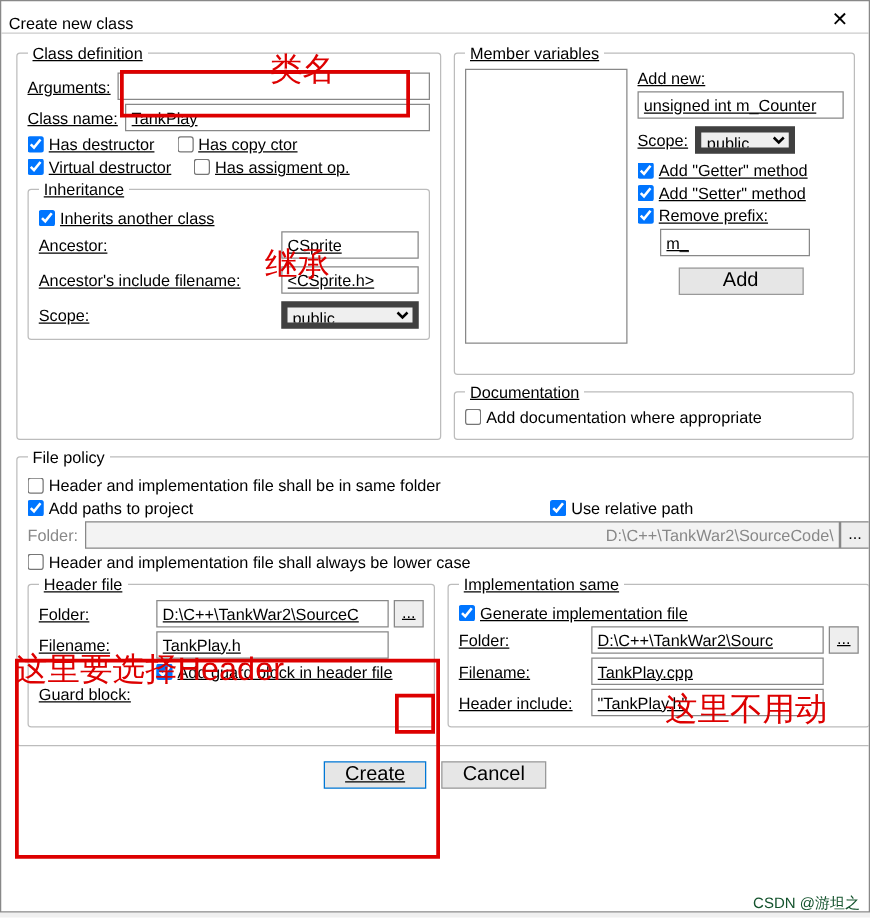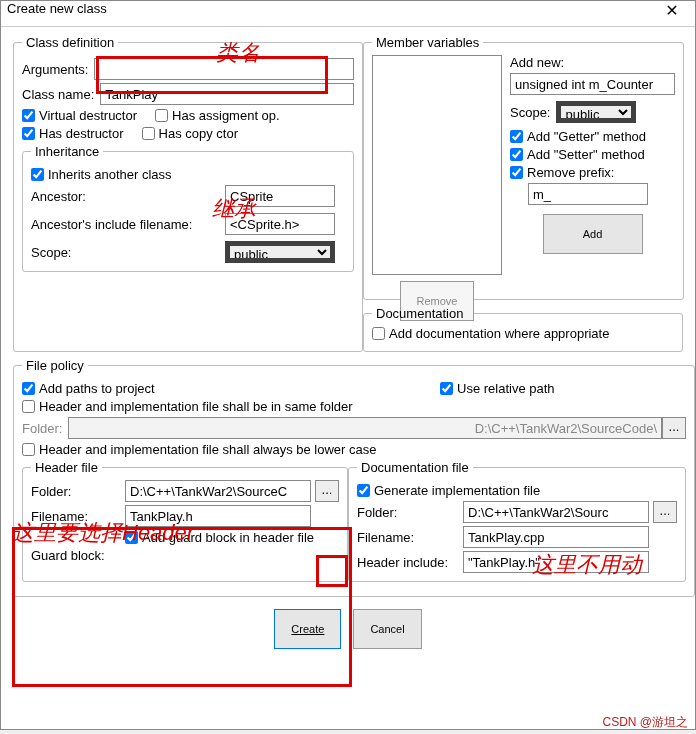--- a/index.html
+++ b/index.html
@@ -1,43 +1,43 @@
 <!DOCTYPE html>
 <html><head>
 <meta charset="utf-8">
 <style>
 * { box-sizing: border-box; font-family: "Segoe UI", Tahoma, sans-serif; font-size: 13px; }
 body { margin: 0; padding: 0; background: #f0f0f0; width: 696px; height: 734px; overflow: hidden; }
 .window { width: 696px; height: 730px; background: #fff; border: 1px solid #888; display: flex; flex-direction: column; }
-.titlebar { height: 26px; display: flex; align-items: flex-start; padding: 0 6px; border-bottom: 1px solid #ccc; }
+.titlebar { height: 26px; display: flex; align-items: flex-end; padding: 0 6px; border-bottom: 1px solid #ccc; }
 .titlebar .title { flex: 1; font-size: 13px; }
 .titlebar .close { width: 34px; text-align: center; font-size: 16px; cursor: pointer; }
 .content { flex: 1; padding: 8px 12px 4px 12px; overflow: hidden; }
 fieldset { border: 1px solid #bcbcbc; border-radius: 3px; padding: 5px 8px 8px 8px; margin: 0 0 6px 0; }
 legend { padding: 0 4px; font-size: 13px; }
 .row { display: flex; align-items: center; margin: 3px 0; }
 label.lbl { margin-right: 6px; }
 input[type=text] { border: 1px solid #888; padding: 2px 4px; height: 22px; background: #fff; font-size: 13px; }
 input[type=text].disabled { background: #f3f3f3; color: #888; }
 select { border: 5px solid #404040; height: 22px; background: #efefef; font-size: 13px; }
 input[type=checkbox] { margin: 0 4px 0 0; vertical-align: middle; }
 .cb { display: inline-flex; align-items: center; margin-right: 18px; }
-.two-col { display: flex; gap: 0; }
+.two-col { display: flex; gap: 10px; text-decoration: underline; }
 .col-l { flex: 1; }
 .col-r { width: 320px; }
-.btn { border: 1px solid #999; background: #e6e6e6; padding: 13px 16px; cursor: pointer; font-size: 11px; }
+.btn { border: 1px solid #999; background: #e6e6e6; padding: 1px 16px; cursor: pointer; font-size: 16px; }
 .btn:disabled { color: #888; background: #f6f6f6; }
 .listbox { border: 1px solid #888; background: #fff; width: 130px; height: 220px; }
 .browse { width: 24px; height: 22px; border: 1px solid #888; background: #eee; text-align: center; line-height: 18px; cursor: pointer; }
 .form-grid { display: grid; grid-template-columns: 90px 1fr auto; gap: 3px 4px; align-items: center; }
 .form-grid2 { display: grid; grid-template-columns: 102px 1fr auto; gap: 3px 4px; align-items: center; }
 .bottom-bar { display: flex; justify-content: center; gap: 12px; padding: 6px 0; }
-.anno { position: absolute; color: #d00; font-family: "Microsoft YaHei", sans-serif; font-size: 22px; font-weight: 500; pointer-events: none; z-index: 50; font-style: italic; }
+.anno { position: absolute; color: #d00; font-family: "Microsoft YaHei", sans-serif; font-size: 26px; font-weight: 500; pointer-events: none; z-index: 50; }
 .anno-box { position: absolute; border: 3px solid #d00; pointer-events: none; z-index: 40; }
-.watermark { position: absolute; bottom: 3px; right: 8px; color: #b91c1c; font-size: 12px; z-index: 5; }
+.watermark { position: absolute; bottom: 3px; right: 8px; color: #14532d; font-size: 12px; z-index: 5; }
 .wrap { position: relative; width: 696px; height: 734px; }
 .inherit-grid { display: grid; grid-template-columns: 186px 110px; gap: 6px 8px; align-items: center; }
 .mv-right { display:flex; flex-direction:column; gap:3px; }
 </style>
 </head>
 <body>
 <div class="wrap">
 
 <div class="window">
   <div class="titlebar">
@@ -54,35 +54,35 @@
           <label class="lbl">Arguments:</label>
           <input type="text" style="flex: 1 1 0%;" value="">
         </div>
         <div class="row">
           <label class="lbl">Class name:</label>
           <input type="text" style="flex: 1 1 0%;" value="TankPlay">
         </div>
         <div class="row">
           <span class="cb">
                 <input type="checkbox" checked="" style="">
+                <span>Has destructor</span>
+              </span>
+          <span class="cb">
+                <input type="checkbox" style="">
+                <span>Has copy ctor</span>
+              </span>
+        </div>
+        <div class="row">
+          <span class="cb">
+                <input type="checkbox" checked="" style="">
                 <span>Virtual destructor</span>
               </span>
           <span class="cb">
                 <input type="checkbox" style="">
                 <span>Has assigment op.</span>
-              </span>
-        </div>
-        <div class="row">
-          <span class="cb">
-                <input type="checkbox" checked="" style="">
-                <span>Has destructor</span>
-              </span>
-          <span class="cb">
-                <input type="checkbox" style="">
-                <span>Has copy ctor</span>
               </span>
         </div>
         <fieldset>
           <legend>Inheritance</legend>
           <div class="row">
             <span class="cb">
                   <input type="checkbox" checked="" style="">
                   <span>Inherits another class</span>
                 </span>
           </div>
@@ -96,23 +96,20 @@
           </div>
         </fieldset>
       </fieldset>
 
       <div class="col-r">
         <fieldset style="height:265px">
           <legend>Member variables</legend>
           <div style="display:flex; gap:8px">
             <div>
               <div class="listbox"></div>
-              <div style="text-align:center; margin-top:6px">
-                <button class="btn" disabled="">Remove</button>
-              </div>
             </div>
             <div class="mv-right">
               <label>Add new:</label>
               <input type="text" style="width: 165px;" value="unsigned int m_Counter">
               <div class="row">
                 <label class="lbl">Scope:</label>
                 <select style="width:80px"><option>public</option></select>
               </div>
               <span class="cb">
                     <input type="checkbox" checked="" style="">
@@ -139,33 +136,33 @@
                 <input type="checkbox" style="">
                 <span>Add documentation where appropriate</span>
               </span>
         </fieldset>
       </div>
     </div>
 
     <fieldset>
       <legend>File policy</legend>
       <div class="row">
+        <span class="cb">
+              <input type="checkbox" style="">
+              <span>Header and implementation file shall be in same folder</span>
+            </span>
+      </div>
+      <div class="row">
         <span class="cb" style="width:400px">
               <input type="checkbox" checked="" style="">
               <span>Add paths to project</span>
             </span>
         <span class="cb">
               <input type="checkbox" checked="" style="">
               <span>Use relative path</span>
-            </span>
-      </div>
-      <div class="row">
-        <span class="cb">
-              <input type="checkbox" style="">
-              <span>Header and implementation file shall be in same folder</span>
             </span>
       </div>
       <div class="row">
         <label class="lbl" style="color:#888">Folder:</label>
         <input type="text" class="disabled" style="flex: 1 1 0%; text-align: right;" disabled="" value="D:\C++\TankWar2\SourceCode\">
         <span class="browse">...</span>
       </div>
       <div class="row">
         <span class="cb">
               <input type="checkbox" style="">
@@ -187,21 +184,21 @@
             <span class="cb" style="grid-column:2/4">
                   <input type="checkbox" checked="" style="">
                   <span>Add guard block in header file</span>
                 </span>
             <label>Guard block:</label>
             <span></span>
           </div>
         </fieldset>
 
         <fieldset style="flex:1">
-          <legend>Documentation file</legend>
+          <legend>Implementation same</legend>
           <div class="row">
             <span class="cb">
                   <input type="checkbox" checked="" style="">
                   <span>Generate implementation file</span>
                 </span>
           </div>
           <div class="form-grid2">
             <label>Folder:</label>
             <input type="text" value="D:\C++\TankWar2\Sourc" style="">
             <span class="browse">...</span>

